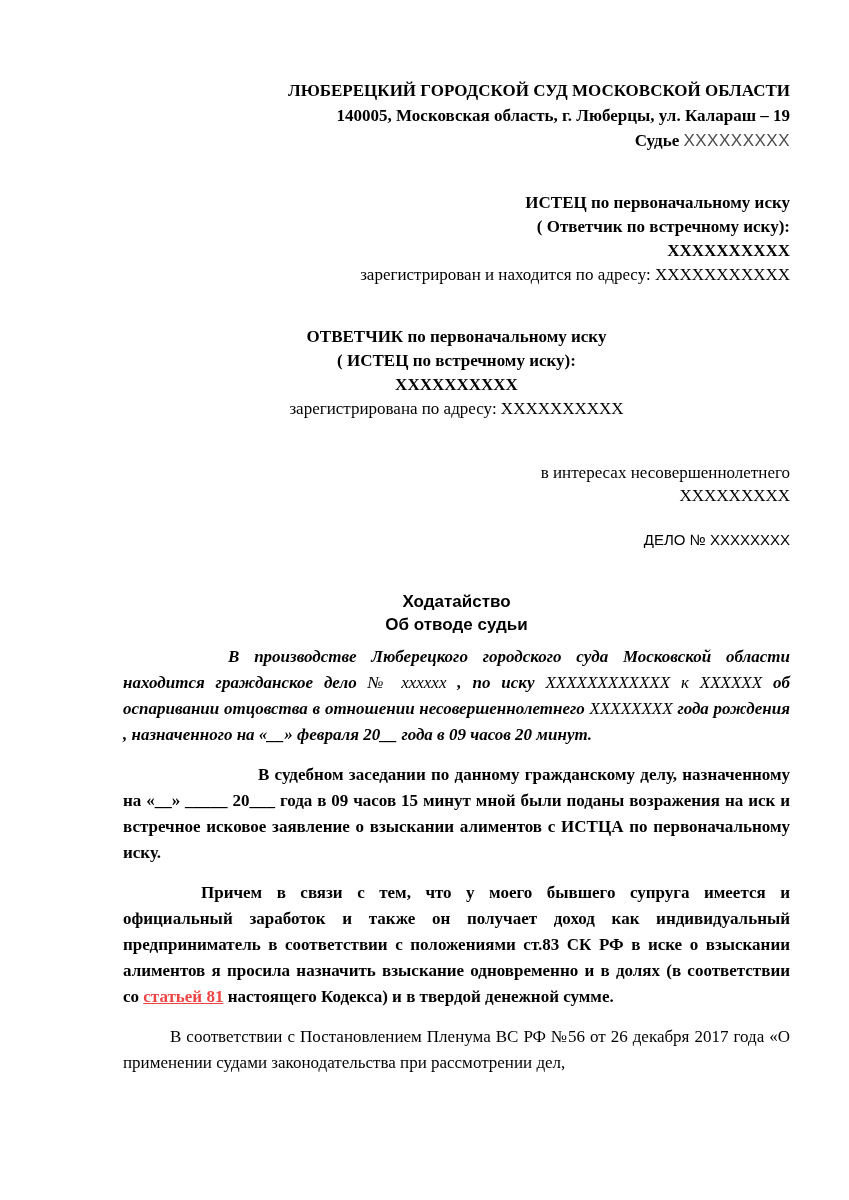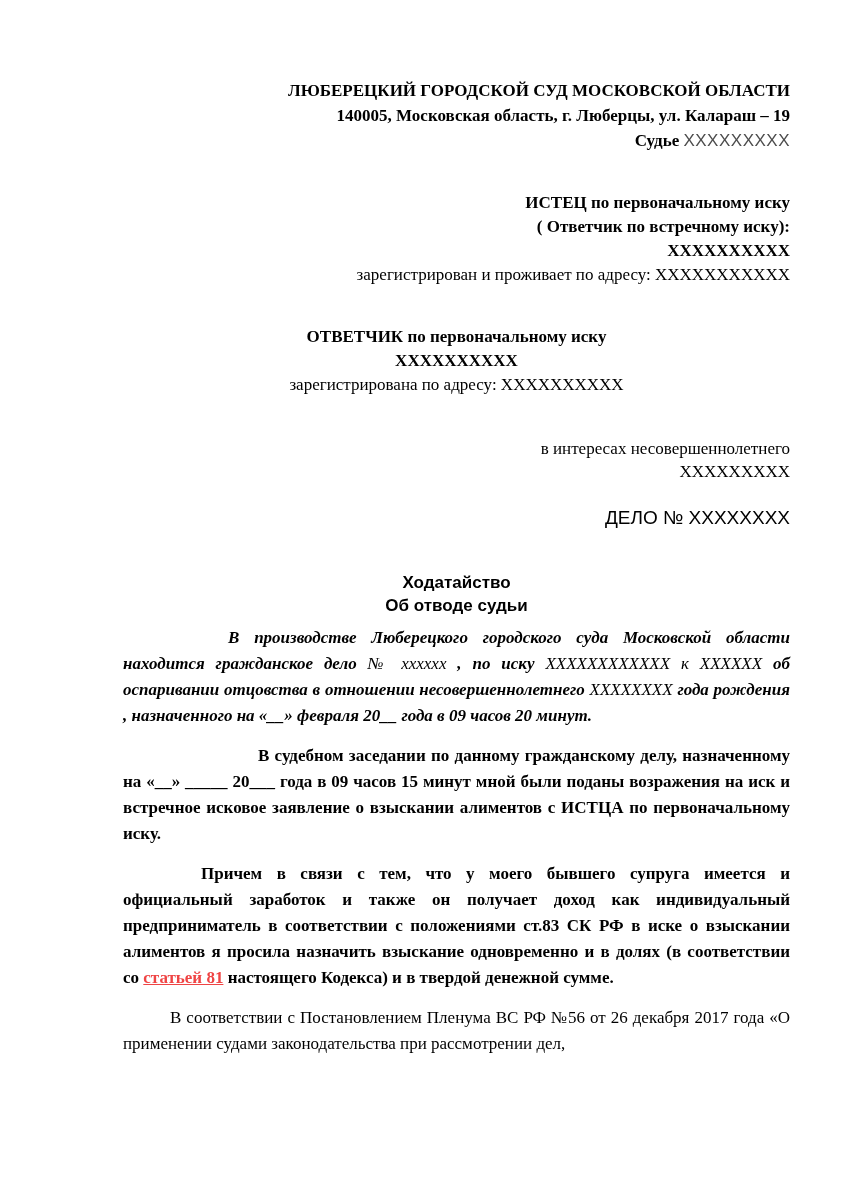--- a/index.html
+++ b/index.html
@@ -40,21 +40,21 @@
 
   .minor-block {
     text-align: right;
     line-height: 23px;
     margin-top: 40px;
   }
 
   .case-line {
     text-align: right;
     font-family: "Liberation Sans", sans-serif;
-    font-size: 19px;
+    font-size: 15px;
     margin-top: 24px;
   }
 
   .doc-title {
     text-align: center;
     font-family: "Liberation Sans", sans-serif;
     font-weight: 700;
     font-size: 17px;
     line-height: 23px;
     margin-top: 42px;
@@ -85,25 +85,26 @@
   <header class="doc-header">
     <div class="court-name">ЛЮБЕРЕЦКИЙ ГОРОДСКОЙ СУД МОСКОВСКОЙ ОБЛАСТИ</div>
     <div class="court-address">140005, Московская область, г. Люберцы, ул. Калараш – 19</div>
     <div class="judge-line"><span>Судье</span> <span class="judge-name">ХХХХХХХХХ</span></div>
   </header>
 
   <section class="party party-plaintiff">
     <div class="b">ИСТЕЦ по первоначальному иску</div>
     <div class="b">( Ответчик по встречному иску):</div>
     <div class="b">ХХХХХХХХХХ</div>
-    <div class="rg">зарегистрирован и проживает по адресу: ХХХХХХХХХХХ</div>
+    <div class="rg">зарегистрирован и находится по адресу: ХХХХХХХХХХХ</div>
   </section>
 
   <section class="party party-defendant">
     <div class="b">ОТВЕТЧИК по первоначальному иску</div>
+    <div class="b">( ИСТЕЦ по встречному иску):</div>
     <div class="b">ХХХХХХХХХХ</div>
     <div class="rg">зарегистрирована по адресу: ХХХХХХХХХХ</div>
   </section>
 
   <section class="minor-block">
     <div class="rg">в интересах несовершеннолетнего</div>
     <div class="rg">ХХХХХХХХХ</div>
   </section>
 
   <div class="case-line">ДЕЛО № ХХХХХХХХ</div>

